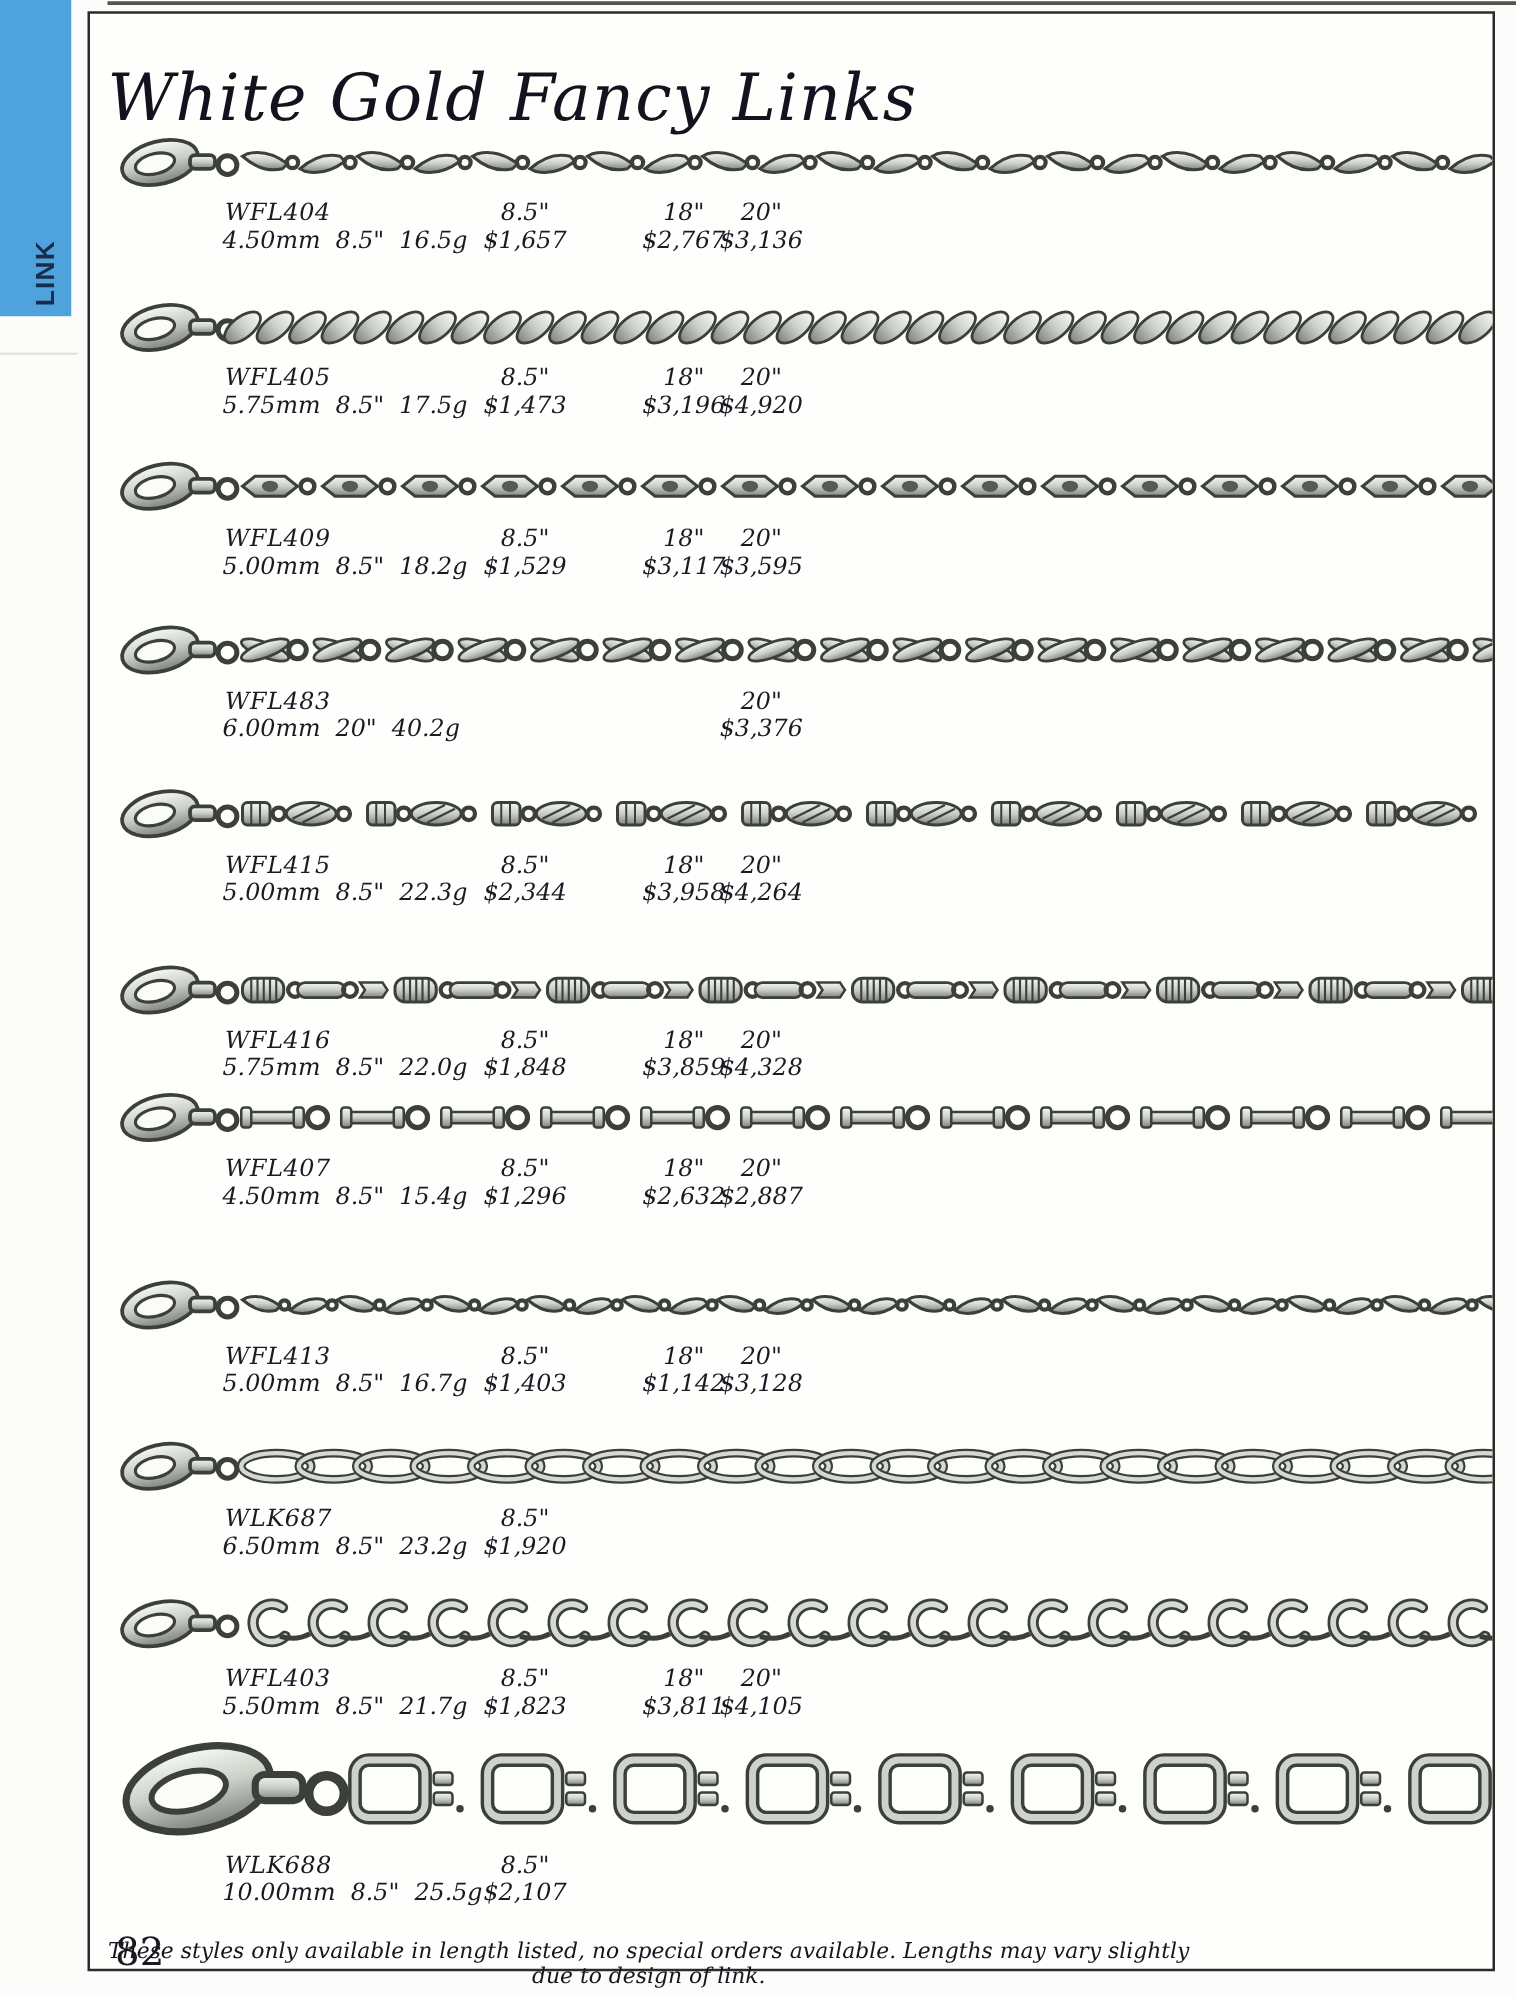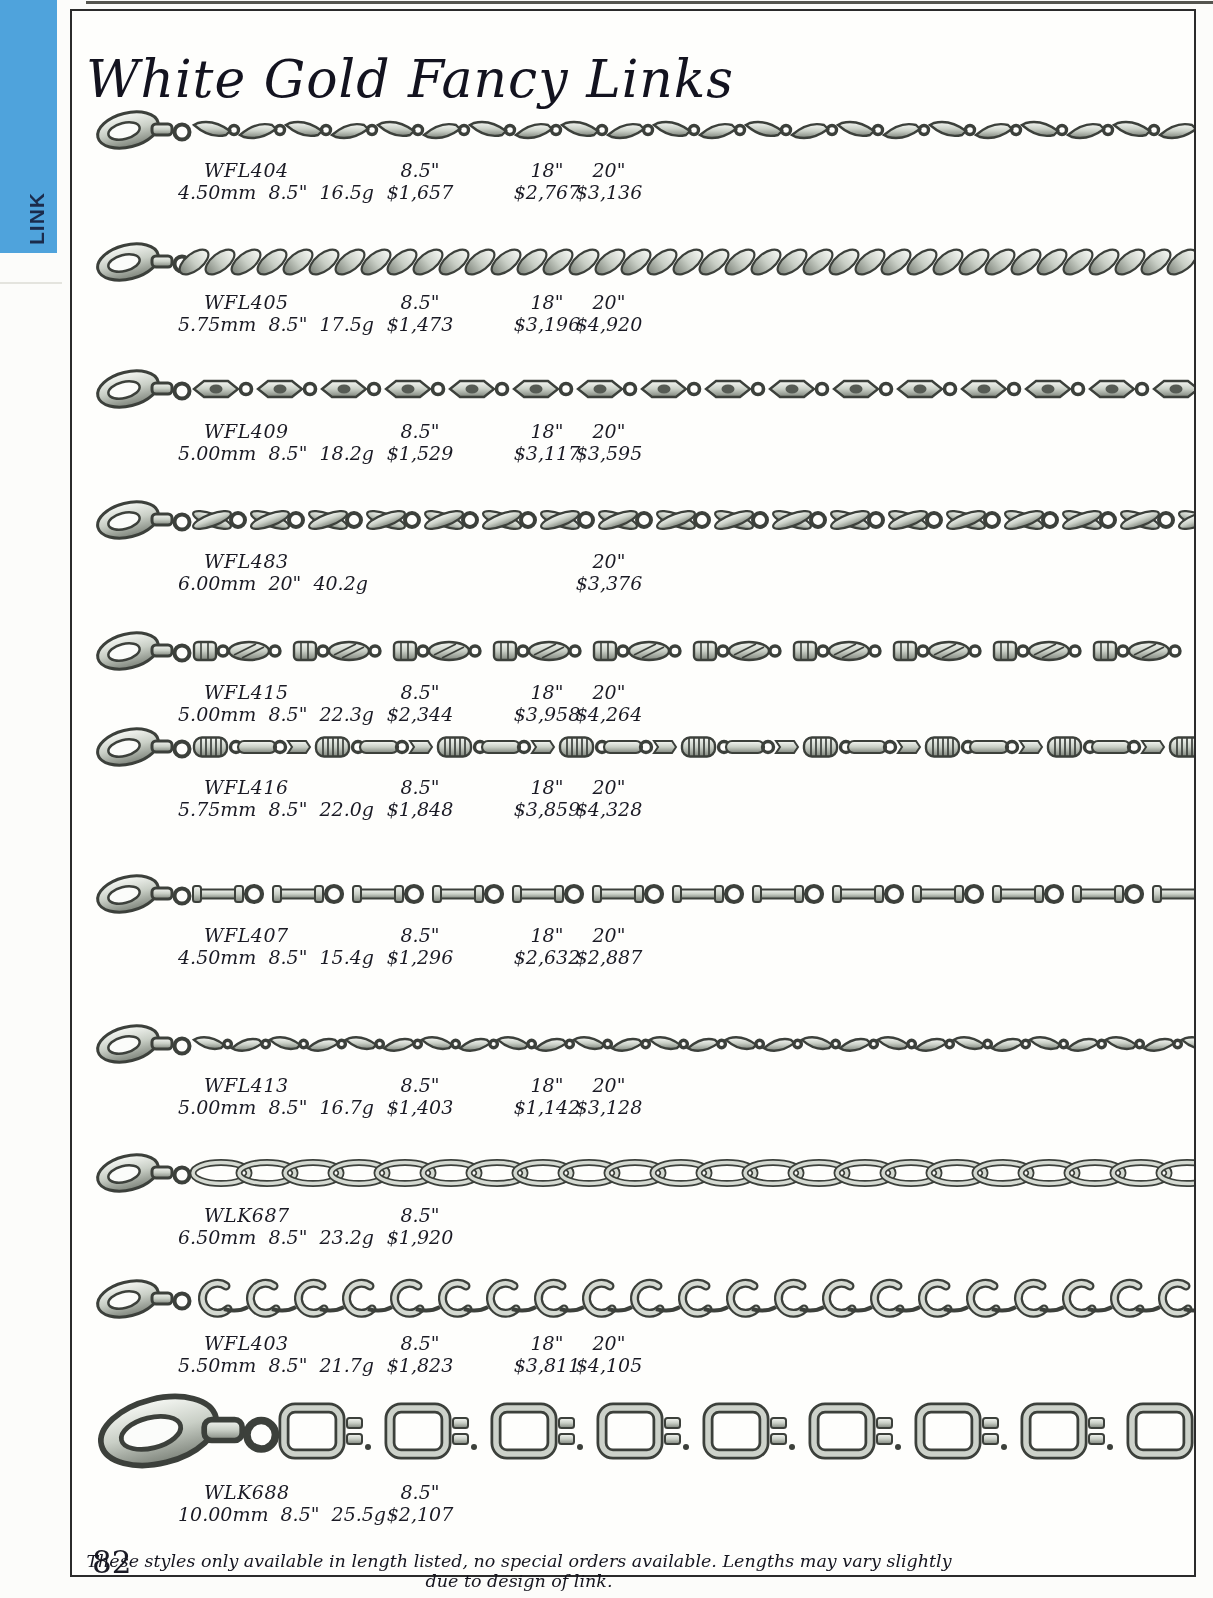--- a/index.html
+++ b/index.html
@@ -26,21 +26,21 @@
   .sidebar-underline{position:absolute;left:0;top:282px;width:62px;height:2px;background:#e4e4de;}
   .page-title{
     position:absolute;left:86px;top:14px;
     font-size:52px;font-style:italic;font-weight:500;color:#13131f;
     letter-spacing:1px;
   }
   .row{position:absolute;left:88px;width:1106px;}
   svg.chain{display:block;width:1106px;}
   .rowtext{position:relative;height:46px;font-style:italic;font-size:19px;}
   .rowtext span{position:absolute;white-space:pre;}
-  .code{left:92px;top:2px;letter-spacing:.5px;margin-left:24px;}
+  .code{left:92px;top:2px;letter-spacing:.5px;}
   .specs{left:90px;top:24px;}
   .c1{left:267px;width:130px;text-align:center;}
   .c2{left:394px;width:130px;text-align:center;}
   .c3{left:456px;width:130px;text-align:center;}
   .len{top:2px;}
   .price{top:24px;}
   .page-number{position:absolute;left:92px;top:1544px;font-size:31px;}
   .footer-note{
     position:absolute;left:70px;top:1551px;width:898px;
     text-align:center;font-style:italic;font-size:17.5px;color:#15151f;
@@ -445,21 +445,21 @@
     <span class="specs">5.00mm  8.5"  22.3g</span>
     <span class="len c1">8.5"</span>
     <span class="price c1">$2,344</span>
     <span class="len c2">18"</span>
     <span class="price c2">$3,958</span>
     <span class="len c3">20"</span>
     <span class="price c3">$4,264</span>
   </div>
 </div>
 
-<div class="row" style="top:720px">
+<div class="row" style="top:765px">
   <svg class="chain" height="54" viewBox="0 0 1106 54">
       <defs>
         <linearGradient id="mg" x1="0" y1="0" x2="0" y2="1">
           <stop offset="0" stop-color="#f6f8f4"></stop>
           <stop offset="0.5" stop-color="#c9cfc6"></stop>
           <stop offset="1" stop-color="#7e847b"></stop>
         </linearGradient>
       </defs>
       <g transform="translate(6 27) scale(1)" fill="url(#mg)" stroke="#3c403b" stroke-width="3">
         <ellipse cx="34" cy="0" rx="31" ry="17" transform="rotate(-14 34 0)"></ellipse>

